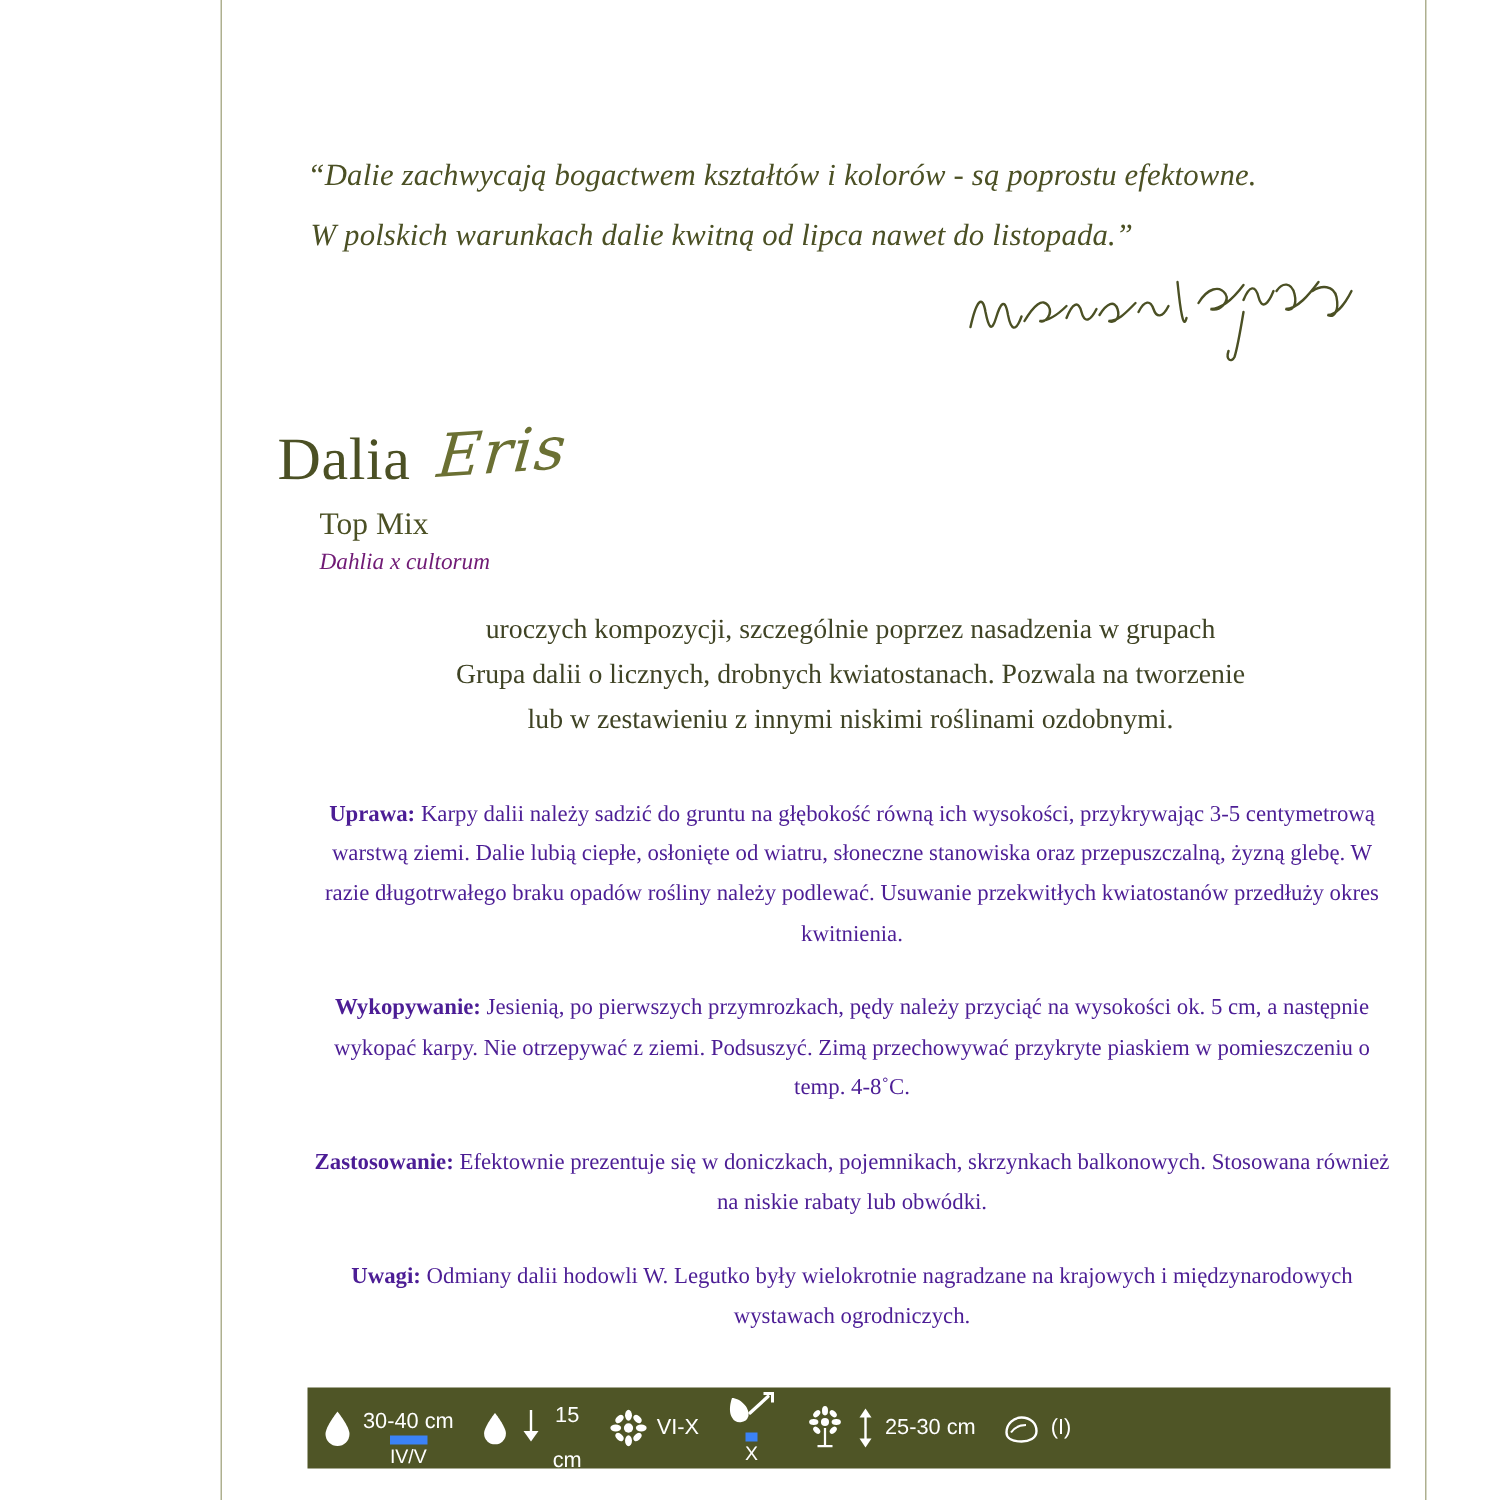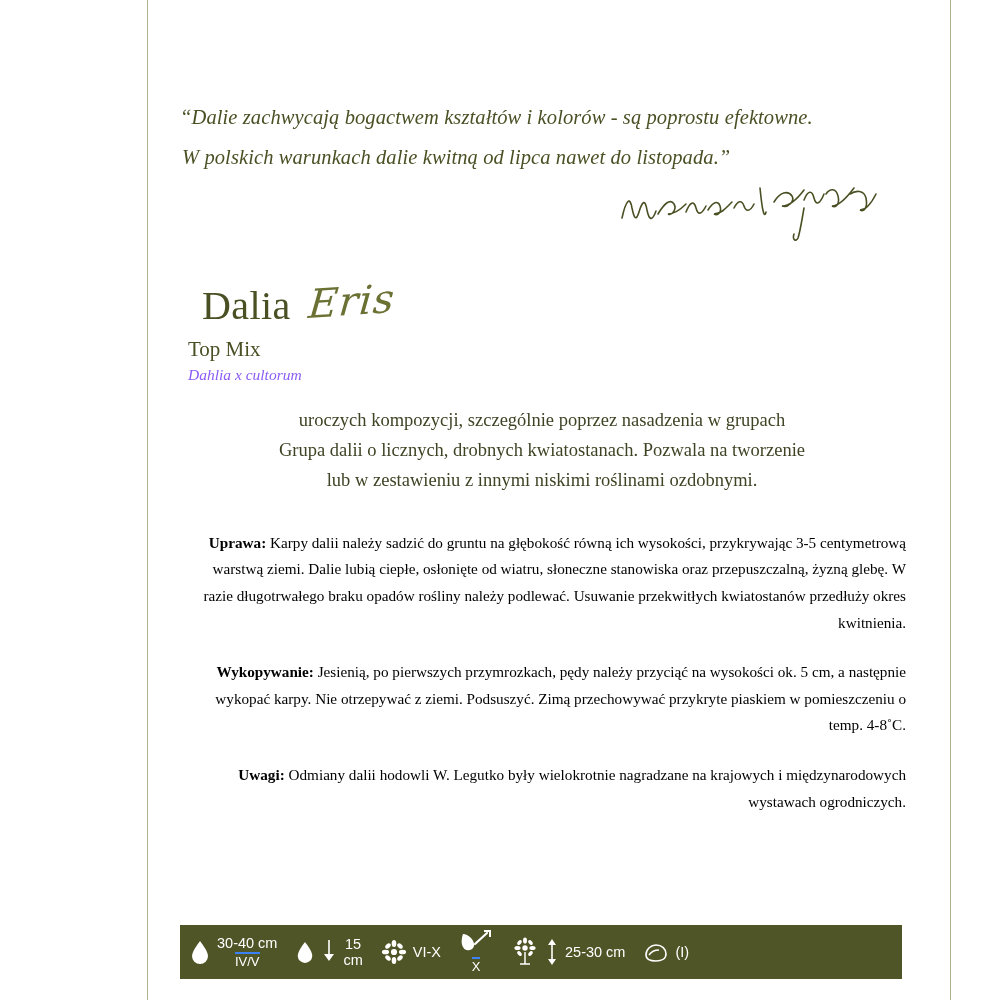--- a/index.html
+++ b/index.html
@@ -14,21 +14,21 @@
     position:relative;
     width:1000px;height:1000px;
     box-sizing:border-box;
   }
   
   .frame-left{position:absolute;left:147px;top:0;width:1px;height:1000px;background:#6b7033;opacity:.55;}
   .frame-right{position:absolute;left:950px;top:0;width:1px;height:1000px;background:#6b7033;opacity:.55;}
 
   .content{
     position:absolute;
-    left:140px;top:0;width:802px;height:1000px;
+    left:165px;top:0;width:802px;height:1000px;
     box-sizing:border-box;
   }
 
   .quote{
     margin:98px 32px 0 40px;
     font-style:italic;
     font-size:20.5px;
     line-height:1.95;
     color:#4b5024;
     letter-spacing:.1px;
@@ -37,21 +37,21 @@
   .quote .line.second{margin-left:2px;}
 
   .signature{
     margin:6px 0 0 0;
     height:70px;
     position:relative;
   }
   .signature svg{position:absolute;right:28px;top:-6px;}
 
   .title-row{
-    margin:28px 0 0 62px;
+    margin:28px 0 0 20px;
     display:flex;
     align-items:baseline;
     gap:18px;
   }
   .title-main{
     font-size:40px;
     color:#4b5024;
     letter-spacing:.4px;
   }
   .title-script{
@@ -66,40 +66,40 @@
   }
   .subtitle{
     margin:8px 0 0 48px;
     font-size:21px;
     color:#4b5024;
   }
   .latin{
     margin:4px 0 0 48px;
     font-size:15.5px;
     font-style:italic;
-    color:#8b5cf6;
+    color:#701a75;
   }
 
   .lead{
     margin:22px 40px 0 42px;
     text-align:center;
     font-size:18.5px;
     line-height:1.62;
     color:#3f4324;
   }
 
   .sections{
     margin:34px 36px 0 40px;
   }
   .sec{
     margin-bottom:23px;
     font-size:15.2px;
     line-height:1.75;
-    color:#000000;
-    text-align:right;
+    color:#4c1d95;
+    text-align:center;
   }
   .sec b{font-weight:bold;}
 
   .footer{
     position:absolute;
     left:40px;top:925px;
     width:722px;height:54px;
     background:#4f5526;
     color:#ffffff;
     display:flex;
@@ -110,24 +110,24 @@
     display:flex;align-items:center;
     gap:6px;
     padding:0 9px;
     height:100%;
     box-sizing:border-box;
   }
   .fcell .stack{
     display:flex;flex-direction:column;align-items:center;justify-content:center;
     line-height:1.12;
   }
-  .fcell .stack .top{font-size:14.5px;}
+  .fcell .stack .top{font-size:14.5px;margin-top:14px;}
   .fcell .stack .bot{
     font-size:13px;
-    border-top:2px solid #3b82f6;
+    border-top:6px solid #3b82f6;
     padding-top:1px;
     margin-top:1px;
   }
   .ftext{font-size:14.5px;white-space:nowrap;text-align:center;}
   .fsmall{font-size:13px;}
   svg.ico{display:block;}
 </style>
 </head>
 <body>
 
@@ -167,20 +167,21 @@
 
     <div class="lead">
       <div>uroczych kompozycji, szczególnie poprzez nasadzenia w grupach</div>
       <div>Grupa dalii o licznych, drobnych kwiatostanach. Pozwala na tworzenie</div>
       <div>lub w zestawieniu z innymi niskimi roślinami ozdobnymi.</div>
     </div>
 
     <div class="sections">
       <p class="sec"><b>Uprawa:</b><span> Karpy dalii należy sadzić do gruntu na głębokość równą ich wysokości, przykrywając 3-5 centymetrową warstwą ziemi. Dalie lubią ciepłe, osłonięte od wiatru, słoneczne stanowiska oraz przepuszczalną, żyzną glebę. W razie długotrwałego braku opadów rośliny należy podlewać. Usuwanie przekwitłych kwiatostanów przedłuży okres kwitnienia.</span></p>
       <p class="sec"><b>Wykopywanie:</b><span> Jesienią, po pierwszych przymrozkach, pędy należy przyciąć na wysokości ok. 5 cm, a następnie wykopać karpy. Nie otrzepywać z ziemi. Podsuszyć. Zimą przechowywać przykryte piaskiem w pomieszczeniu o temp. 4-8˚C.</span></p>
+      <p class="sec"><b>Zastosowanie:</b><span> Efektownie prezentuje się w doniczkach, pojemnikach, skrzynkach balkonowych. Stosowana również na niskie rabaty lub obwódki.</span></p>
       <p class="sec"><b>Uwagi:</b><span> Odmiany dalii hodowli W. Legutko były wielokrotnie nagradzane na krajowych i międzynarodowych wystawach ogrodniczych.</span></p>
     </div>
 
     <div class="footer">
 
       <div class="fcell">
         <svg class="ico" width="22" height="26" viewBox="0 0 22 26">
           <path d="M11 2 C11 2 3 12 3 17 a8 8 0 0 0 16 0 C19 12 11 2 11 2 z" fill="#ffffff"></path>
         </svg>
         <div class="stack">

